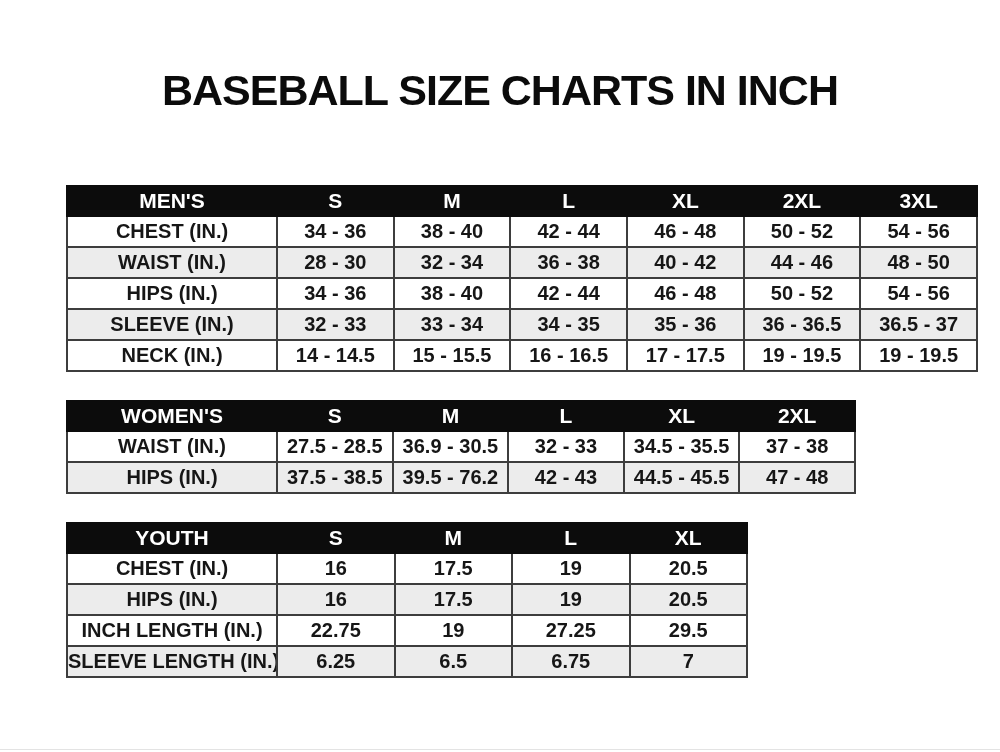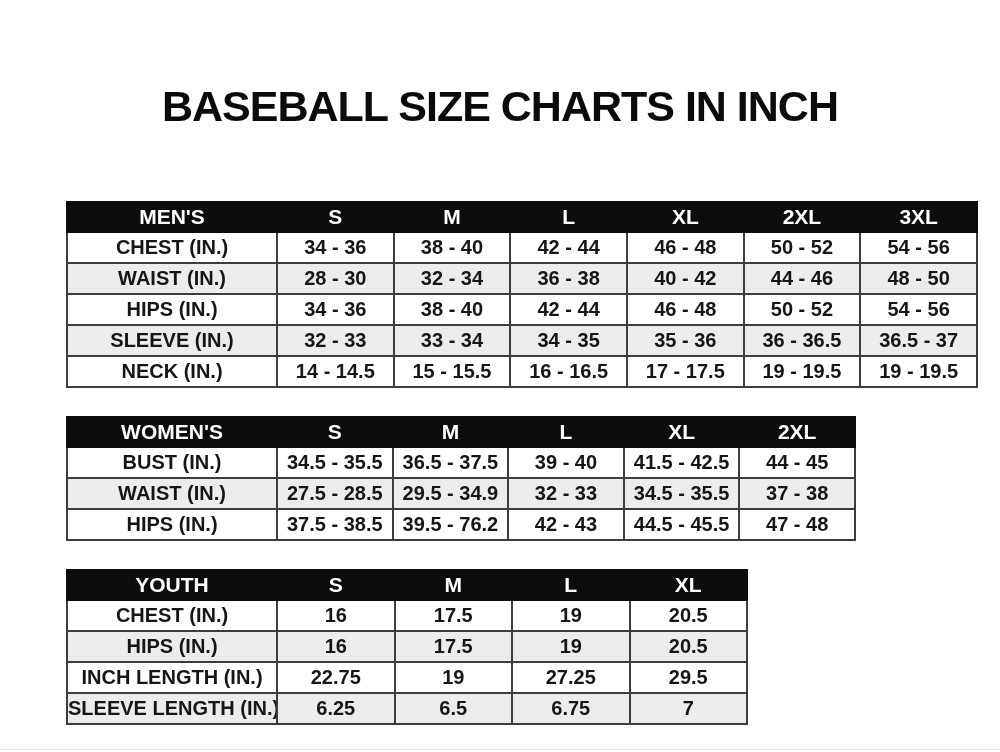--- a/index.html
+++ b/index.html
@@ -17,21 +17,21 @@
     background: var(--page-bg);
     font-family: "Liberation Sans", sans-serif;
   }
   .page {
     position: relative;
     width: 1000px; height: 752px;
     overflow: hidden;
     background: var(--page-bg);
   }
   .page-title {
-    margin: 16px;
+    margin: 0;
     padding-top: 68px;
     text-align: center;
     font-size: 43px;
     line-height: 1.05;
     font-weight: bold;
     letter-spacing: -1px;
     color: #0b0b0b;
   }
   .tables-area { margin-left: 66px; }
   table.size-table {
@@ -148,31 +148,23 @@
             <th class="label-col">WOMEN'S</th>
             <th>S</th>
             <th>M</th>
             <th>L</th>
             <th>XL</th>
             <th>2XL</th>
           </tr>
         </thead>
       <tbody>
           <tr>
-            <td>BUST (IN.)</td>
-            <td>34.5 - 35.5</td>
-            <td>36.5 - 37.5</td>
-            <td>39 - 40</td>
-            <td>41.5 - 42.5</td>
-            <td>44 - 45</td>
-          </tr>
-          <tr>
             <td>WAIST (IN.)</td>
             <td>27.5 - 28.5</td>
-            <td>29.5 - 34.9</td>
+            <td>36.9 - 30.5</td>
             <td>32 - 33</td>
             <td>34.5 - 35.5</td>
             <td>37 - 38</td>
           </tr>
           <tr>
             <td>HIPS (IN.)</td>
             <td>37.5 - 38.5</td>
             <td>39.5 - 76.2</td>
             <td>42 - 43</td>
             <td>44.5 - 45.5</td>

